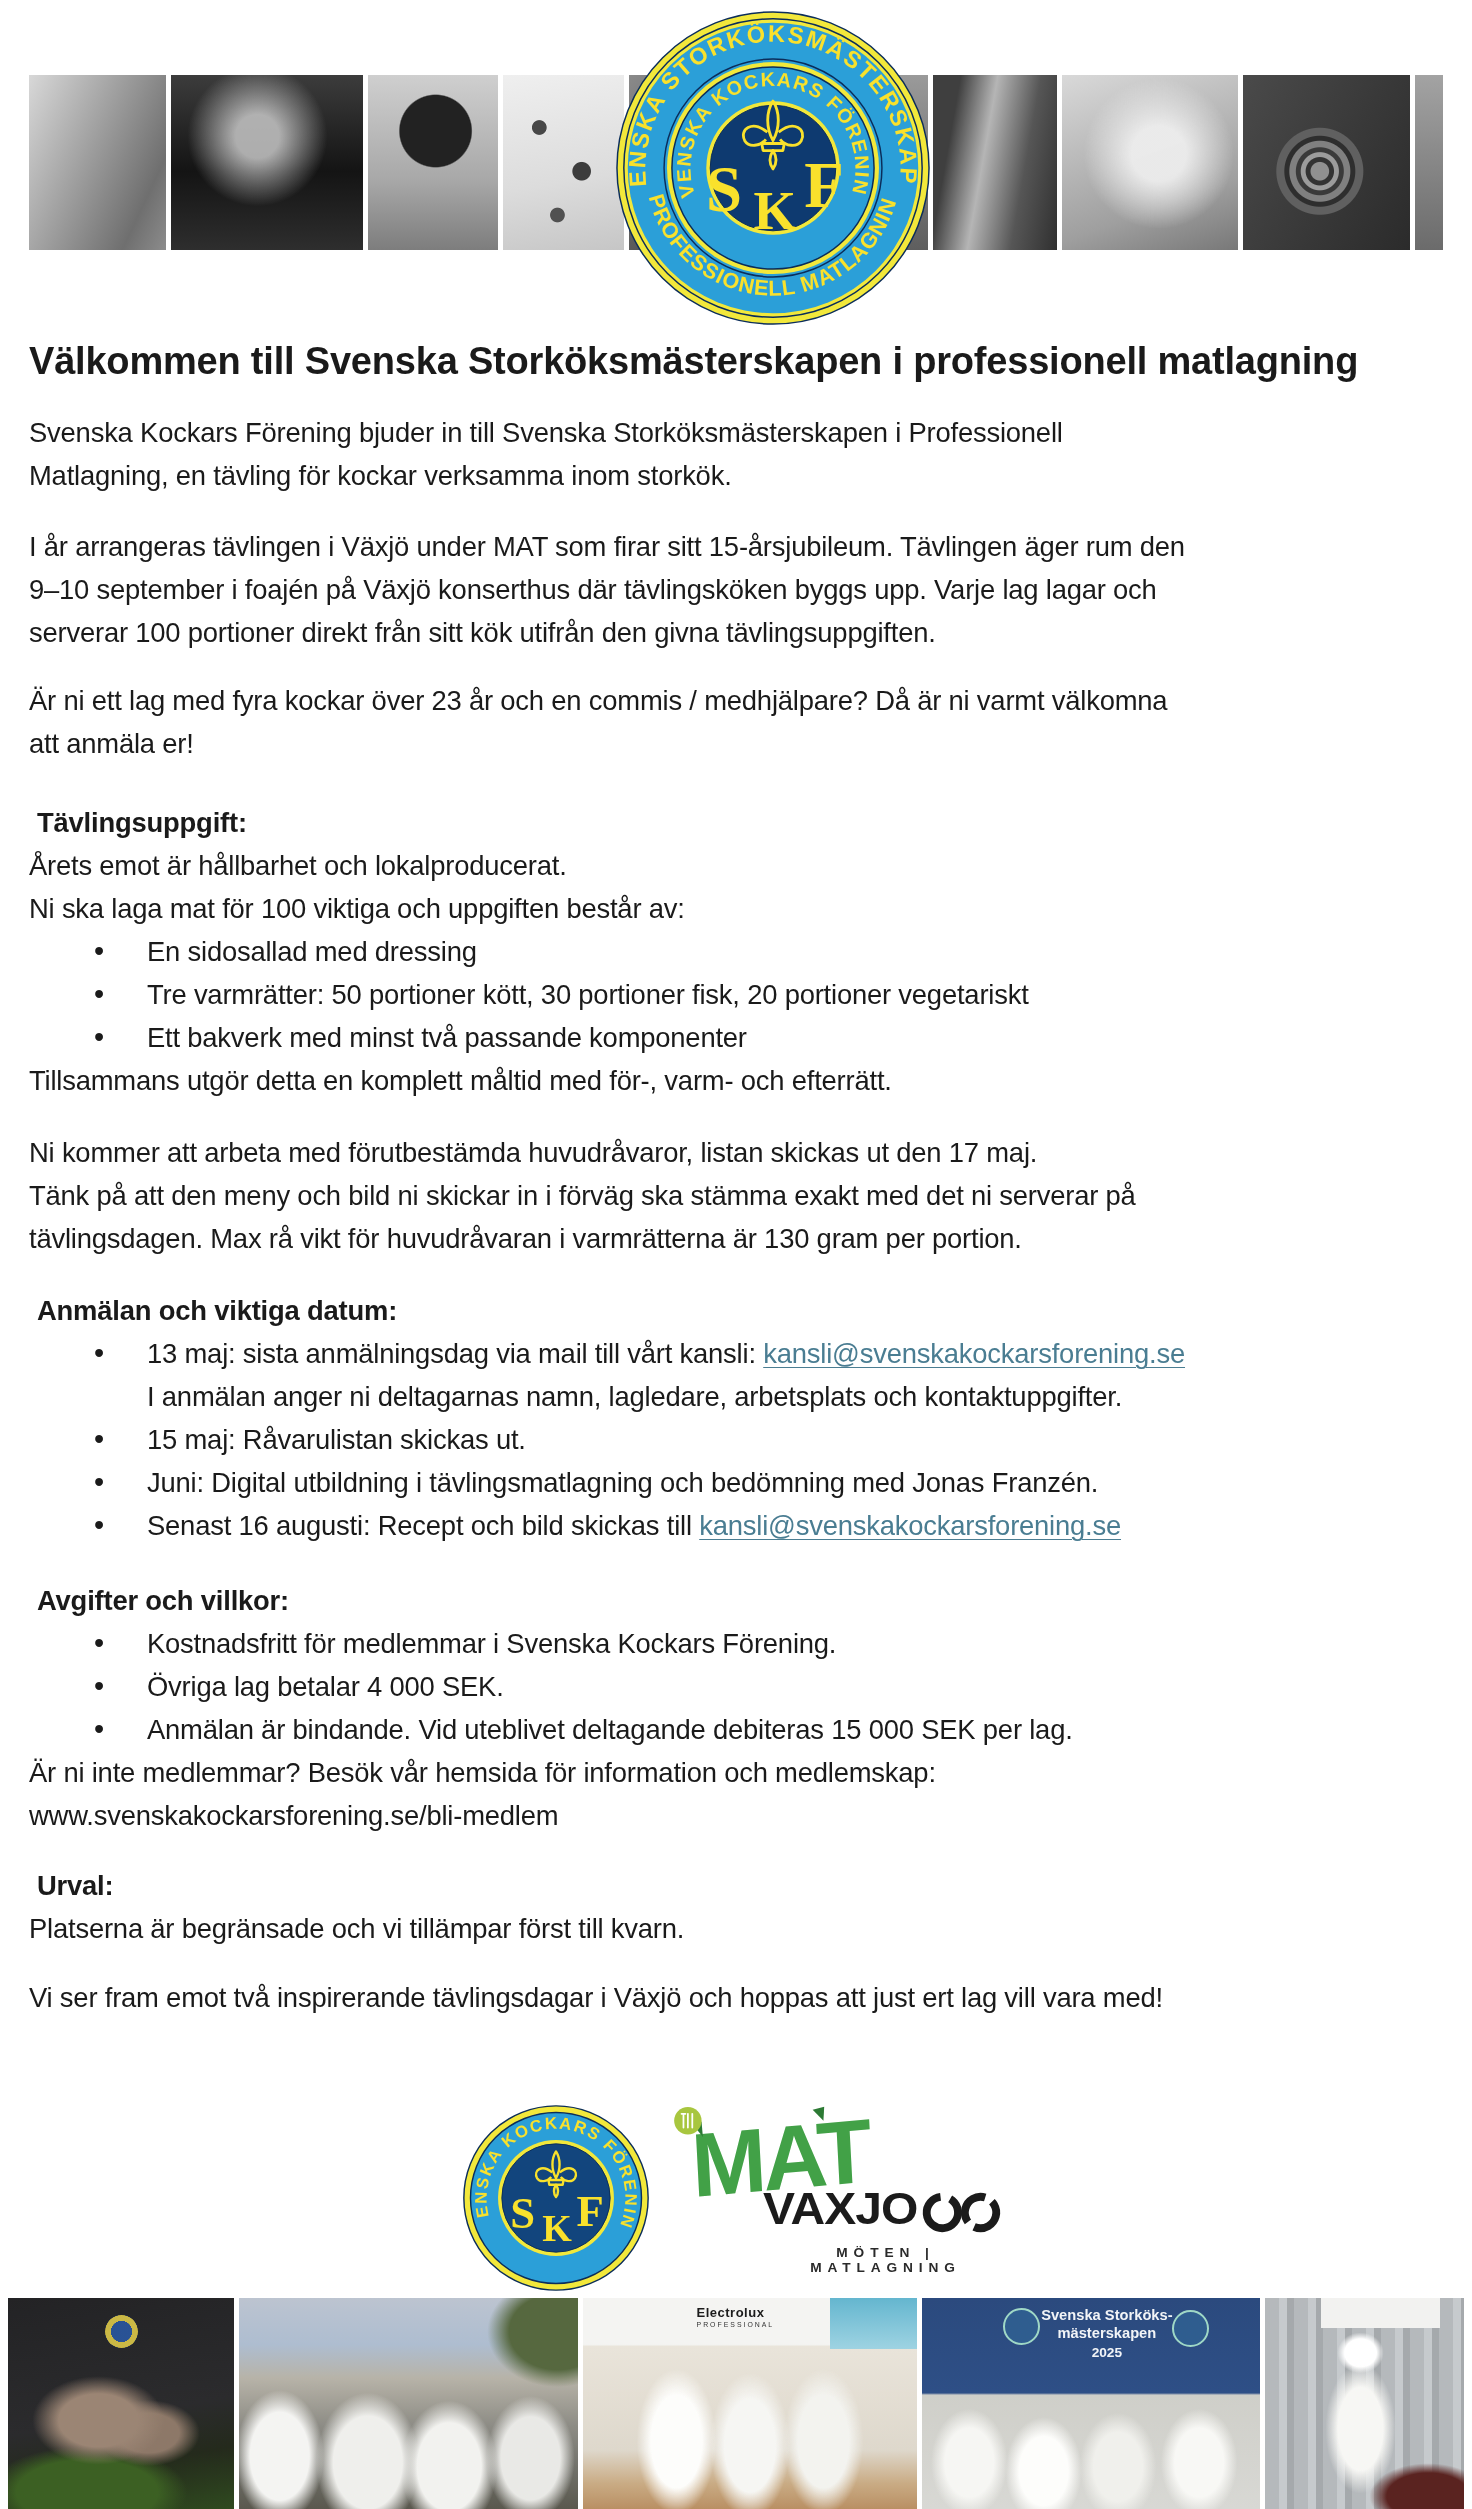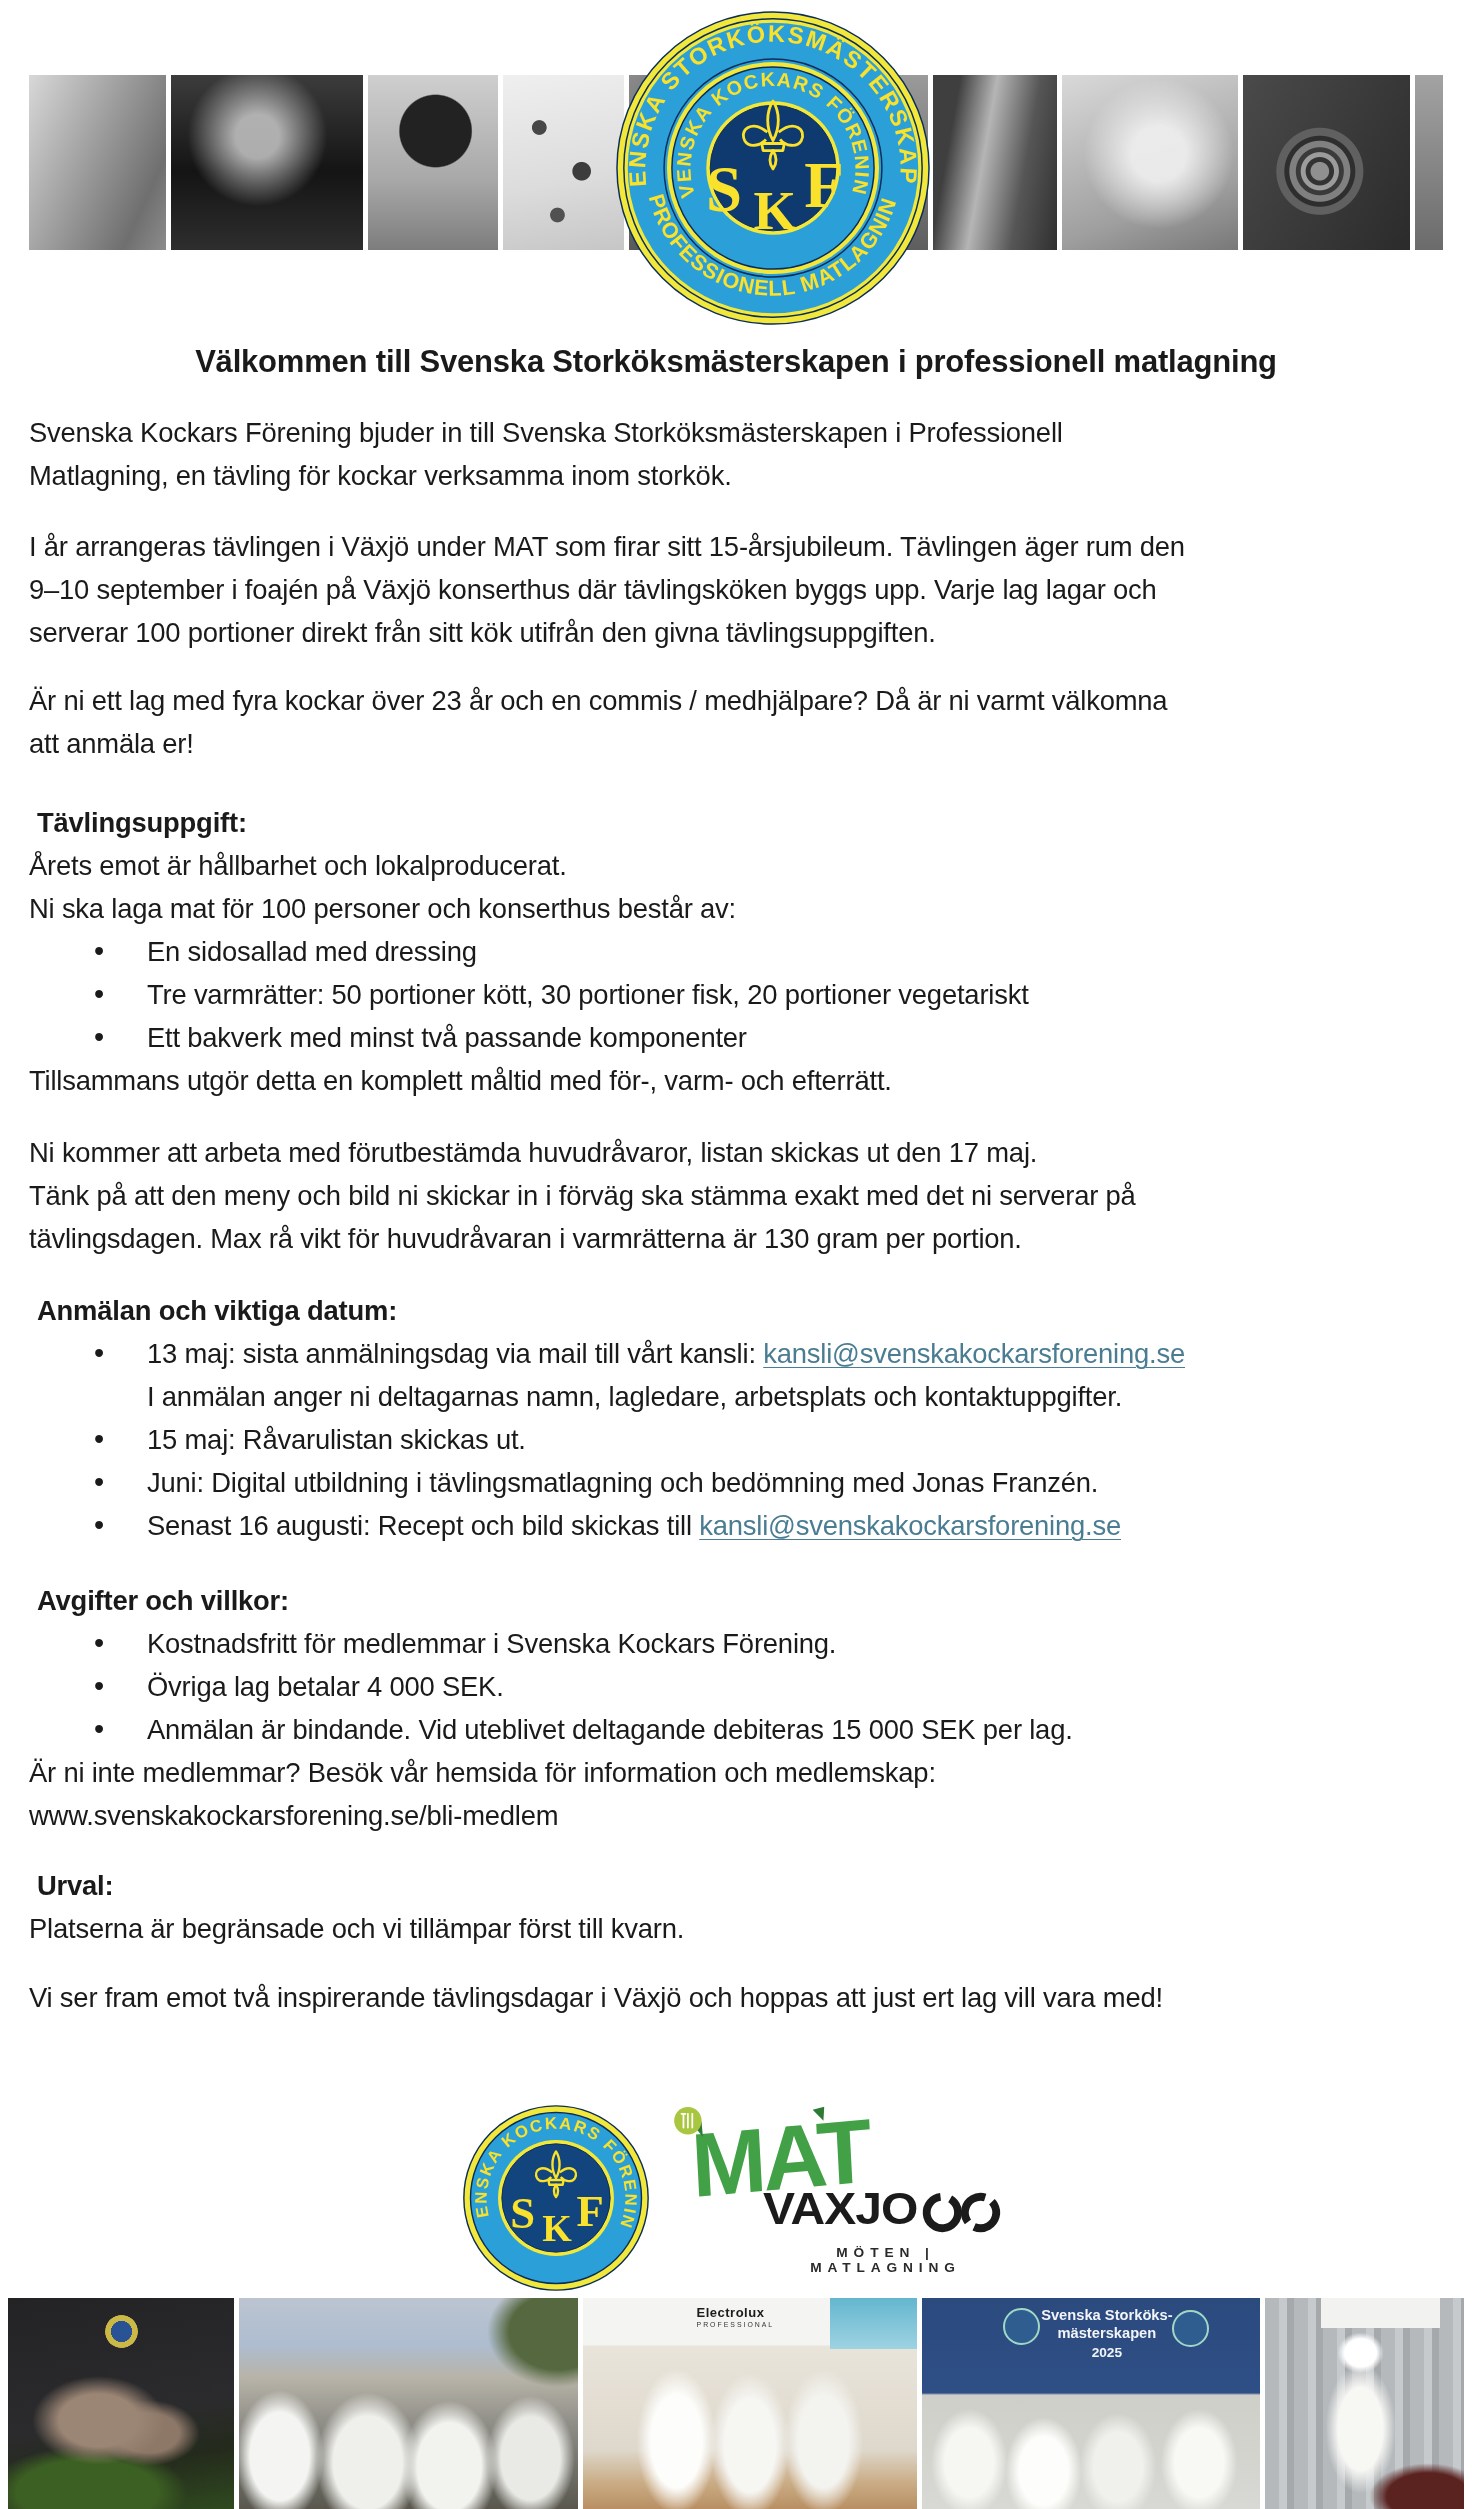--- a/index.html
+++ b/index.html
@@ -16,21 +16,21 @@
   .bstrip .ph:nth-child(5){flex:148;background:linear-gradient(135deg,#8a8a8a 0%,#565656 60%,#6e6e6e 100%);}
   .bstrip .ph:nth-child(6){flex:152;background:linear-gradient(180deg,#9a9a9a 0%,#5e5e5e 100%);}
   .bstrip .ph:nth-child(7){flex:126;background:linear-gradient(100deg,#3f3f3f 18%,#b5b5b5 42%,#565656 70%,#303030 100%);}
   .bstrip .ph:nth-child(8){flex:180;background:radial-gradient(circle at 55% 45%,rgba(240,240,240,.9) 0 20%,rgba(240,240,240,0) 55%),linear-gradient(160deg,#d9d9d9 0%,#9f9f9f 70%,#787878 100%);}
   .bstrip .ph:nth-child(9){flex:170;background:radial-gradient(circle at 46% 55%,#909090 0 8.8px,#333 9.8px 13.7px,#9c9c9c 14.7px 18.6px,#3a3a3a 19.6px 23.5px,#808080 24.5px 30px,#2e2e2e 31px 35px,#606060 36px 43px,rgba(0,0,0,0) 44px),linear-gradient(120deg,#4a4a4a,#2b2b2b);}
   .bstrip .ph:nth-child(10){flex:29;background:linear-gradient(180deg,#a3a3a3,#6b6b6b);}
   #top-logo{position:absolute;left:615px;top:9.8px;width:316px;height:316px;}
   
   #doc{padding:0 29px;}
   .line{font-size:27.4px;line-height:43px;letter-spacing:-0.2px;}
-  h1{font-size:31px;line-height:37px;margin:17.6px 0 0;letter-spacing:-0.2px;text-align:center;}
+  h1{font-size:38px;line-height:37px;margin:17.6px 0 0;letter-spacing:-0.2px;}
   .par{margin-top:28px;}
   .par.tight{margin-top:25.5px;}
   h2{font-size:27.4px;line-height:43px;margin:32px 8px 0;letter-spacing:-0.2px;}
   ul{margin:0;padding:0;list-style:none;}
   li{position:relative;padding-left:118px;font-size:27.4px;line-height:43px;letter-spacing:-0.2px;}
   li::before{content:"\2022";position:absolute;left:65px;top:0;font-size:29px;}
   li .cont{display:block;}
   a.maillink{color:#4a7d92;text-decoration:underline;text-decoration-thickness:1px;text-underline-offset:3.9px;cursor:pointer;}
   
   #skf-small{position:absolute;left:461px;top:2103px;width:190px;height:190px;}
@@ -156,21 +156,21 @@
       <div class="line">serverar 100 portioner direkt från sitt kök utifrån den givna tävlingsuppgiften.</div>
     </div>
 
     <div class="par tight">
       <div class="line">Är ni ett lag med fyra kockar över 23 år och en commis / medhjälpare? Då är ni varmt välkomna</div>
       <div class="line">att anmäla er!</div>
     </div>
 
     <h2 style="margin-top:36px;">Tävlingsuppgift:</h2>
     <div class="line">Årets emot är hållbarhet och lokalproducerat.</div>
-    <div class="line">Ni ska laga mat för 100 personer och konserthus består av:</div>
+    <div class="line">Ni ska laga mat för 100 viktiga och uppgiften består av:</div>
     <ul>
       <li>En sidosallad med dressing</li>
       <li>Tre varmrätter: 50 portioner kött, 30 portioner fisk, 20 portioner vegetariskt</li>
       <li>Ett bakverk med minst två passande komponenter</li>
     </ul>
     <div class="line">Tillsammans utgör detta en komplett måltid med för-, varm- och efterrätt.</div>
 
     <div class="par" style="margin-top:29px;">
       <div class="line">Ni kommer att arbeta med förutbestämda huvudråvaror, listan skickas ut den 17 maj.</div>
       <div class="line">Tänk på att den meny och bild ni skickar in i förväg ska stämma exakt med det ni serverar på</div>

